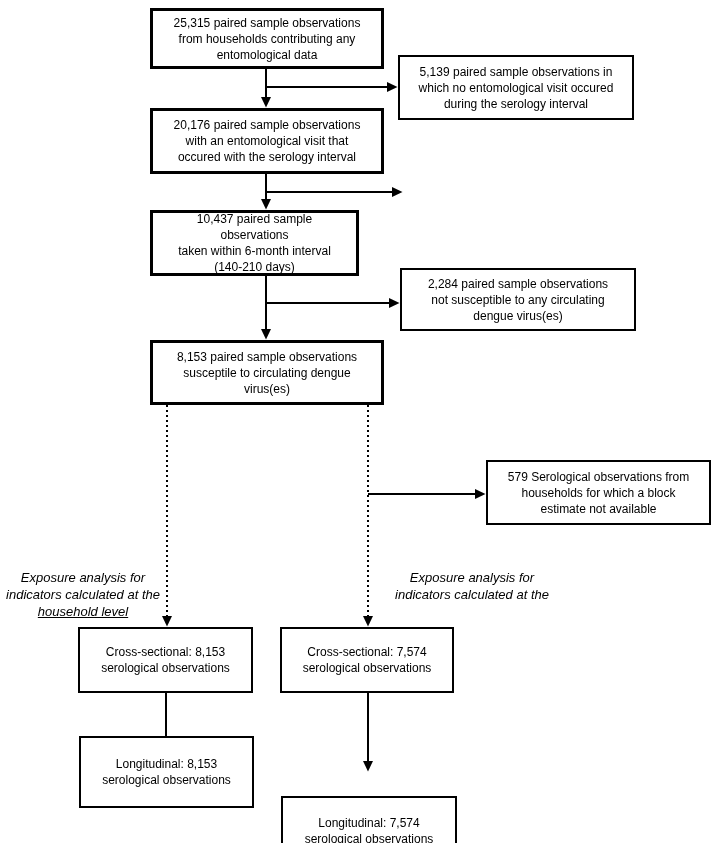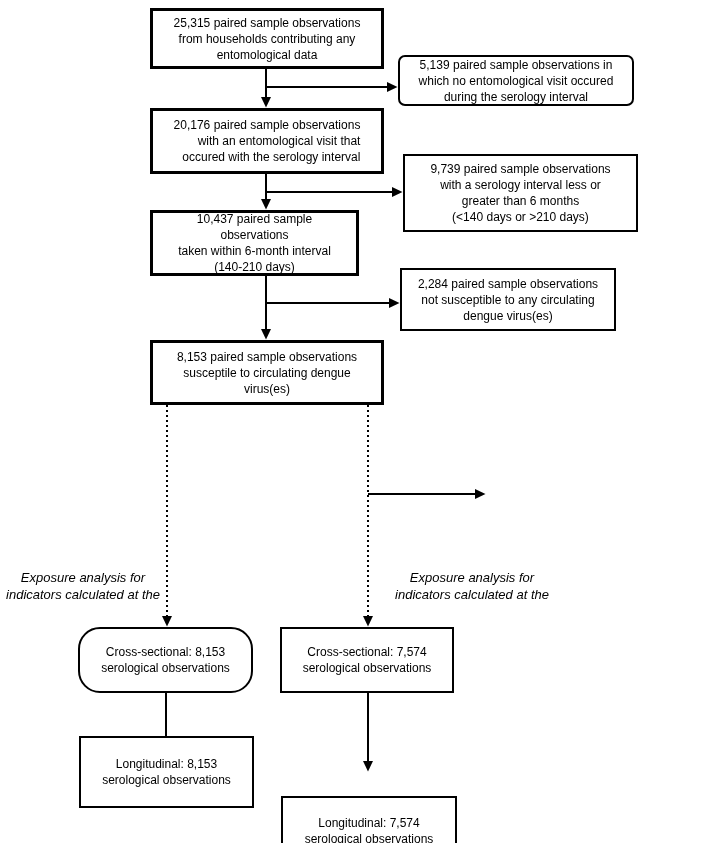--- a/index.html
+++ b/index.html
@@ -86,51 +86,51 @@
     <line class="dotted" x1="368" y1="405" x2="368" y2="616" marker-end="url(#ah)"></line>
     <line x1="368" y1="494" x2="475" y2="494" marker-end="url(#ah)"></line>
 
     <line x1="166" y1="693" x2="166" y2="761" marker-end="url(#ah)"></line>
     <line x1="368" y1="693" x2="368" y2="761" marker-end="url(#ah)"></line>
   </svg>
 
   <div class="box" style="left:150px; top:8px;   width:234px; height:61px;">25,315 paired sample observations
 from households contributing any
 entomological data</div>
-  <div class="box" style="left:150px; top:108px; width:234px; height:66px;text-align:right;">20,176 paired sample observations
+  <div class="box" style="left:150px; top:108px; width:234px; height:66px;">20,176 paired sample observations
 with an entomological visit that
 occured with the serology interval</div>
   <div class="box" style="left:150px; top:210px; width:209px; height:66px;">10,437 paired sample observations
 taken within 6-month interval
 (140-210 days)</div>
   <div class="box" style="left:150px; top:340px; width:234px; height:65px;">8,153 paired sample observations
 susceptile to circulating dengue
 virus(es)</div>
 
-  <div class="box thin" style="left:398px; top:55px;  width:236px; height:51px;border-radius:7px;">5,139 paired sample observations in
+  <div class="box thin" style="left:398px; top:55px;  width:236px; height:65px;">5,139 paired sample observations in
 which no entomological visit occured
 during the serology interval</div>
-  <div class="box thin" style="left:403px; top:154px; width:235px; height:78px;">9,739 paired sample observations
-with a serology interval less or
-greater than 6 months
-(&lt;140 days or &gt;210 days)</div>
-  <div class="box thin" style="left:400px; top:268px; width:216px; height:63px;">2,284 paired sample observations
+  <div class="box thin" style="left:400px; top:268px; width:236px; height:63px;">2,284 paired sample observations
 not susceptible to any circulating
 dengue virus(es)</div>
+  <div class="box thin" style="left:486px; top:460px; width:225px; height:65px;">579 Serological observations from
+households for which a block
+estimate not available</div>
 
   <div class="analysis-label" style="left:0px; top:569px; width:166px;">
     <span class="label-intro">Exposure analysis for
 indicators calculated at the</span>
+    <span class="label-underlined">household level</span>
   </div>
   <div class="analysis-label" style="left:384px; top:569px; width:176px;">
     <span class="label-intro">Exposure analysis for
 indicators calculated at the</span>
   </div>
 
-  <div class="box thin" style="left:78px;  top:627px; width:175px; height:66px;border-radius:22px;">Cross-sectional: 8,153
+  <div class="box thin" style="left:78px;  top:627px; width:175px; height:66px;">Cross-sectional: 8,153
 serological observations</div>
   <div class="box thin" style="left:280px; top:627px; width:174px; height:66px;">Cross-sectional: 7,574
 serological observations</div>
   <div class="box thin" style="left:79px;  top:736px; width:175px; height:72px;">Longitudinal: 8,153
 serological observations</div>
   <div class="box thin" style="left:281px; top:772px; width:176px; height:69px;margin-top:24px;">Longitudinal: 7,574
 serological observations</div>
 
 </div>
 

